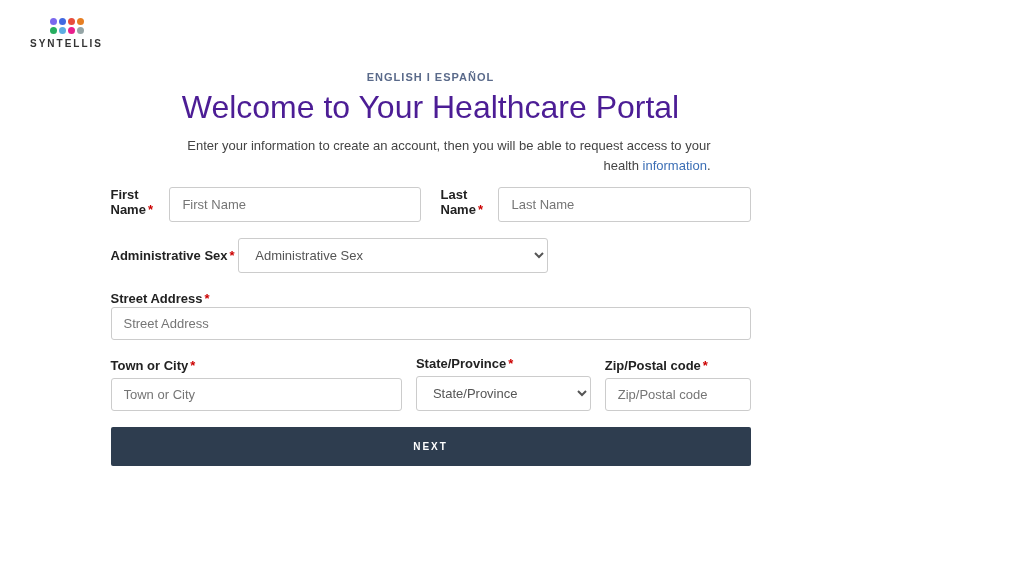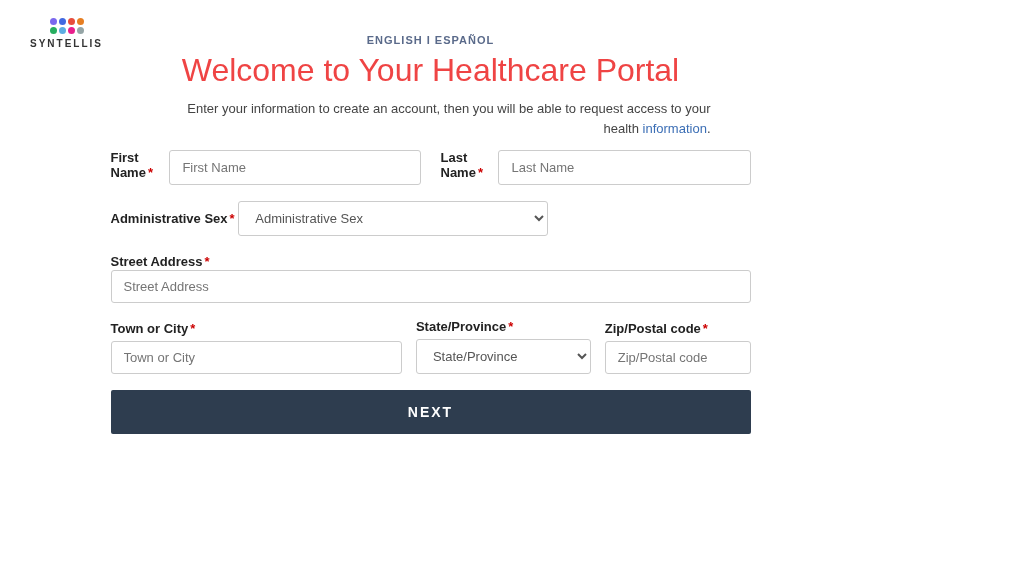--- a/index.html
+++ b/index.html
@@ -52,42 +52,42 @@
       font-weight: 700;
       letter-spacing: 2px;
       color: #333;
     }
 
     
     .main-content {
       display: flex;
       flex-direction: column;
       align-items: center;
-      padding-top: 34px;
+      padding-top: 71px;
     }
 
     
     .language-bar {
       font-size: 11px;
       color: #5a6a8a;
       letter-spacing: 1px;
       font-weight: 600;
       margin-bottom: 6px;
     }
 
     .language-bar span.lang-link {
       color: #5a6a8a;
       cursor: pointer;
     }
 
     
     .page-title {
       font-size: 32px;
       font-weight: 300;
-      color: #ef4444;
+      color: #4c1d95;
       margin-bottom: 10px;
       text-align: center;
     }
 
     
     .page-subtitle {
       font-size: 13px;
       color: #444;
       text-align: right;
       max-width: 560px;
@@ -218,21 +218,21 @@
       color: #444;
     }
 
     
     .next-button {
       width: 100%;
       background: #2e3d4f;
       color: #fff;
       border: none;
       padding: 14px;
-      font-size: 14px;
+      font-size: 10px;
       font-weight: 600;
       letter-spacing: 2px;
       cursor: pointer;
       border-radius: 2px;
       text-transform: uppercase;
     }
 
     
     .dot-purple { background: #7b68ee; }
     .dot-blue { background: #4169e1; }

